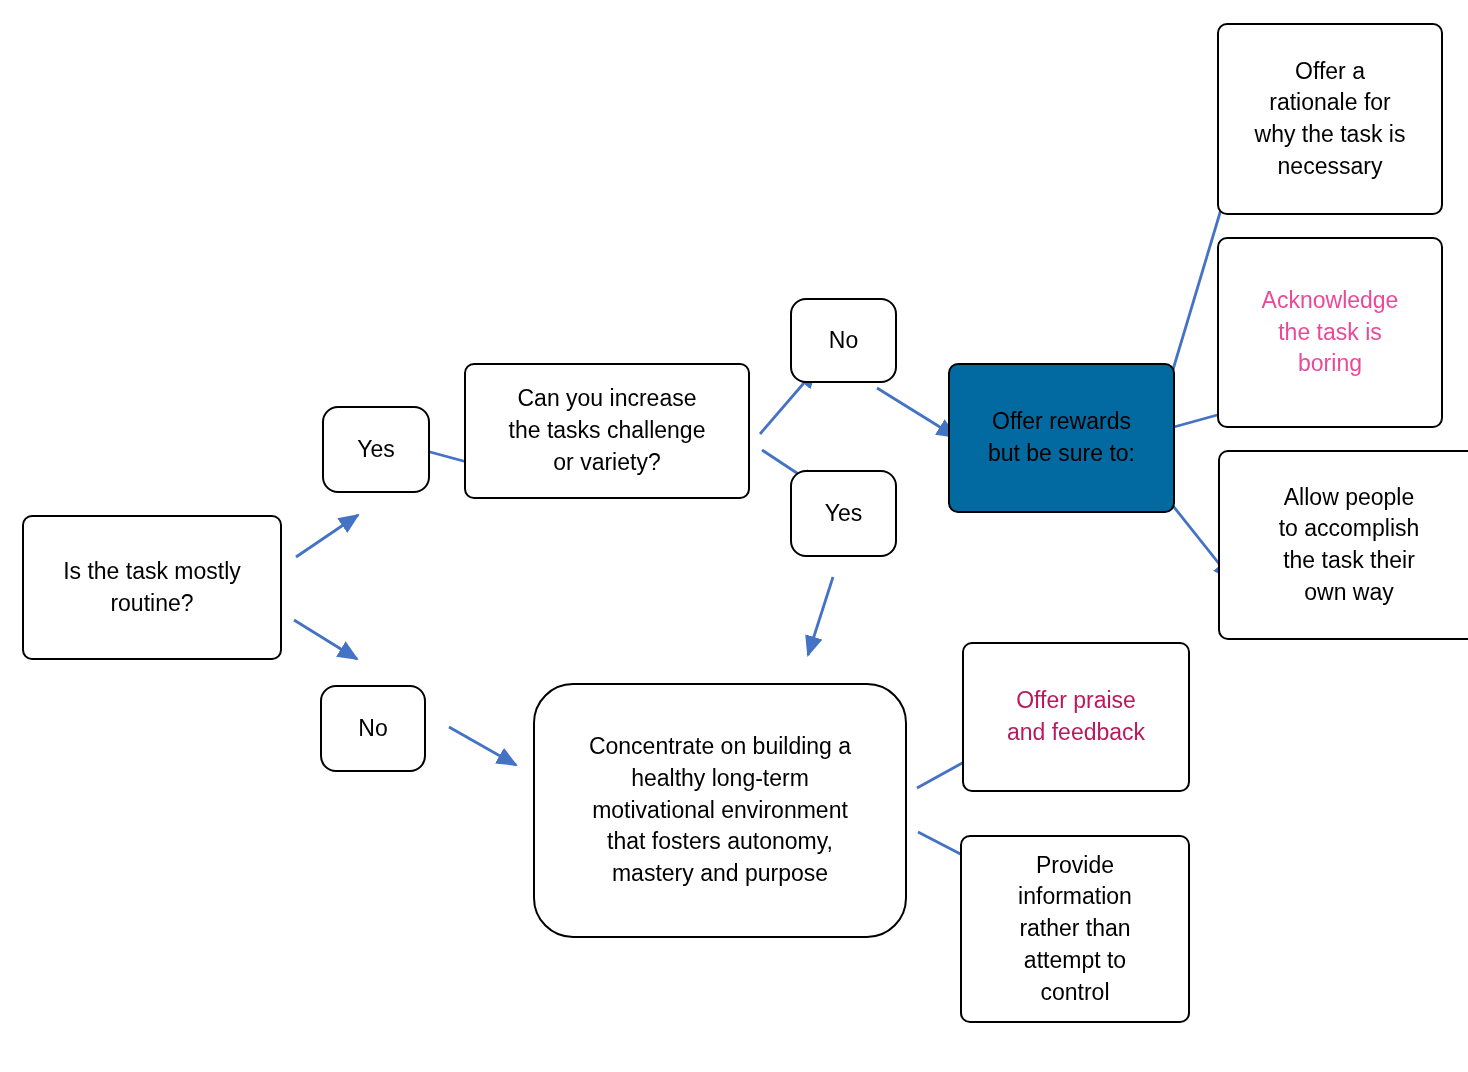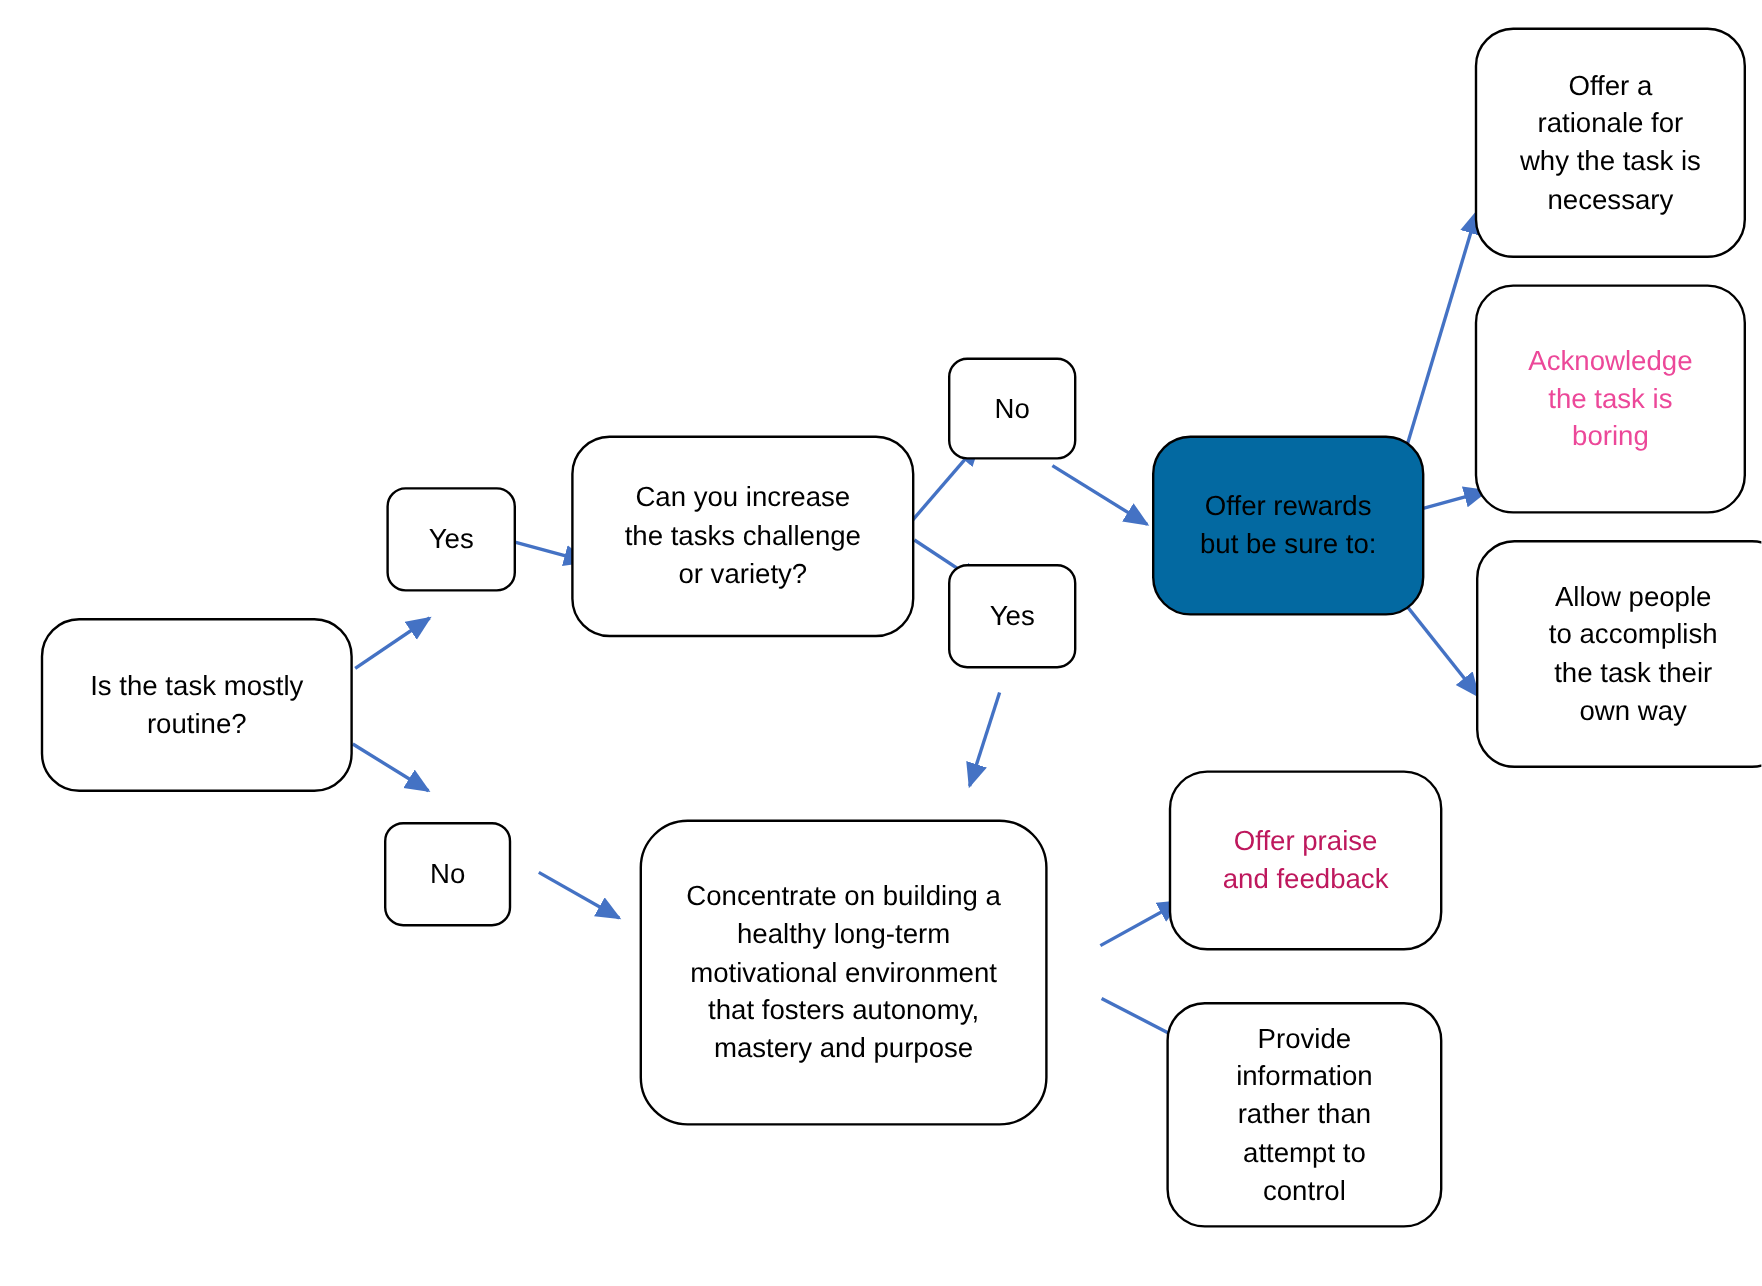--- a/index.html
+++ b/index.html
@@ -31,36 +31,36 @@
     color: #000000;
     display: flex;
     align-items: center;
     justify-content: center;
     text-align: center;
     font-size: 23px;
     line-height: 1.38;
     white-space: pre-line;
     padding: 6px 10px;
   }
-  .node.big    { border-radius: 32px; margin-left: 12px; }
+  .node.big    { border-radius: 10px; }
   .node.small  { border-radius: 16px; }
   .node.huge   { border-radius: 40px; }
 
   
   #n-root        { left: 22px;   top: 515px; width: 260px; height: 145px; }
   #n-yes-top     { left: 322px;  top: 406px; width: 108px; height: 87px;  }
   #n-no-bottom   { left: 320px;  top: 685px; width: 106px; height: 87px;  }
-  #n-increase    { left: 464px;  top: 363px; width: 286px; height: 168px; }
+  #n-increase    { left: 464px;  top: 363px; width: 286px; height: 136px; }
   #n-no-mid      { left: 790px;  top: 298px; width: 107px; height: 85px;  }
   #n-yes-mid     { left: 790px;  top: 470px; width: 107px; height: 87px;  }
   #n-rewards     { left: 948px;  top: 363px; width: 227px; height: 150px; }
   #n-rationale   { left: 1217px; top: 23px;  width: 226px; height: 192px; }
   #n-acknowledge { left: 1217px; top: 237px; width: 226px; height: 191px; }
   #n-own-way     { left: 1218px; top: 450px; width: 262px; height: 190px; }
-  #n-concentrate { left: 533px;  top: 683px; width: 340px; height: 255px; }
+  #n-concentrate { left: 533px;  top: 683px; width: 374px; height: 255px; }
   #n-praise      { left: 962px;  top: 642px; width: 228px; height: 150px; }
   #n-provide     { left: 960px;  top: 835px; width: 230px; height: 188px; }
 
   .edge {
     stroke-width: 2.8px;
     fill: none;
   }
 </style>
 </head>
 <body>

